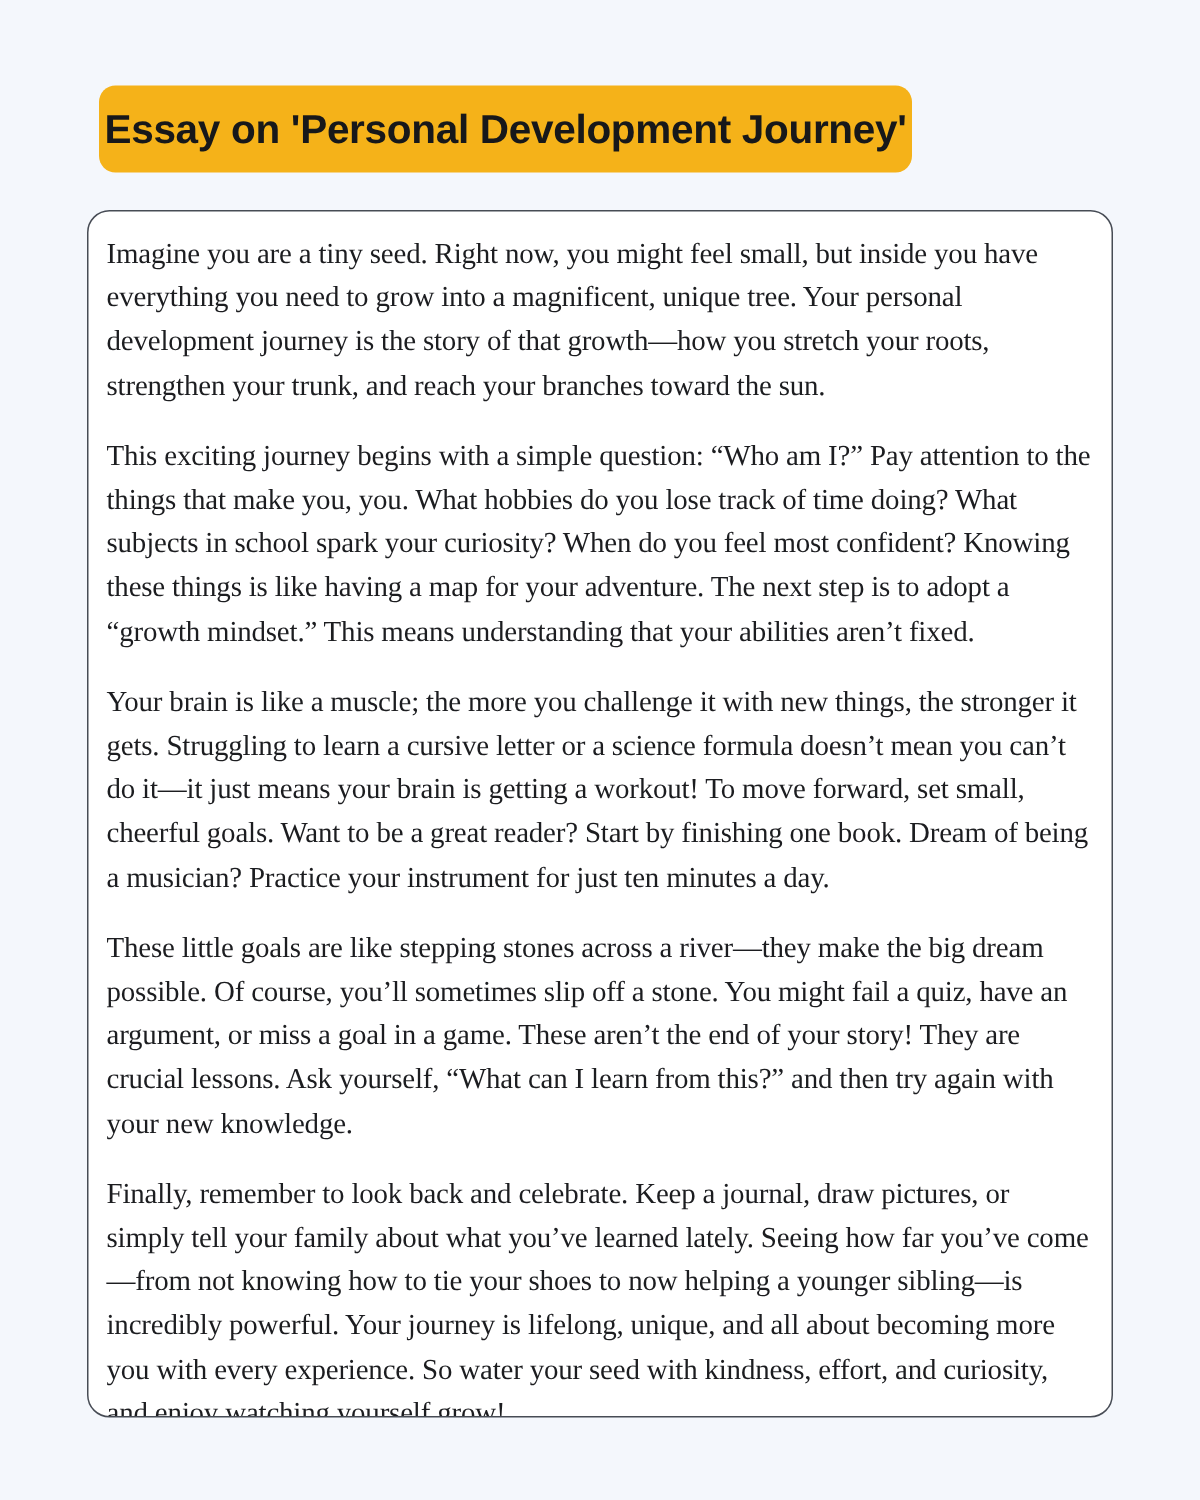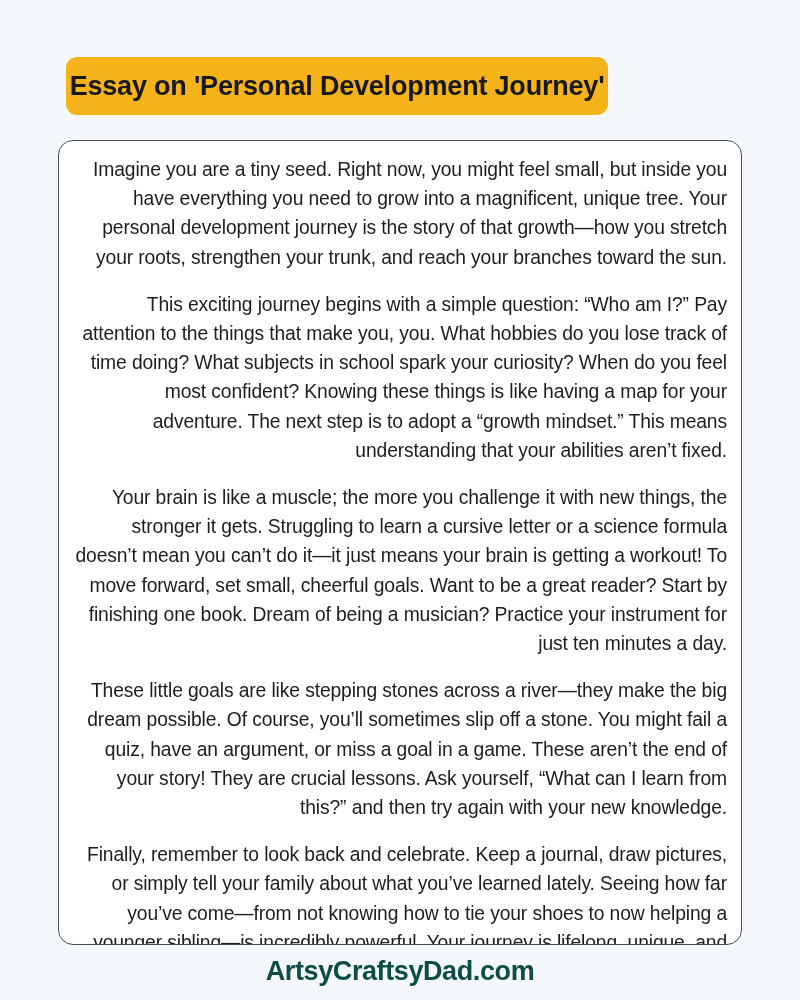--- a/index.html
+++ b/index.html
@@ -65,21 +65,22 @@
   .essay-body {
     font-family: "Liberation Sans", sans-serif;
     font-size: 19.3px;
     line-height: 29.2px;
     color: #1c1d20;
     letter-spacing: -0.12px;
   }
 
   .essay-paragraph {
     margin: 0 0 18px 0;
-    text-align: right;
+    text-align: left;
+    font-family: Liberation Serif, serif;
   }
   .essay-paragraph:last-child {
     margin-bottom: 0;
   }
 
   
   .footer-brand {
     position: absolute;
     left: 0;
     top: 955px;
@@ -107,17 +108,14 @@
   <div class="essay-card">
     <div class="essay-body">
       <p class="essay-paragraph">Imagine you are a tiny seed. Right now, you might feel small, but inside you have everything you need to grow into a magnificent, unique tree. Your personal development journey is the story of that growth—how you stretch your roots, strengthen your trunk, and reach your branches toward the sun.</p>
       <p class="essay-paragraph">This exciting journey begins with a simple question: “Who am I?” Pay attention to the things that make you, you. What hobbies do you lose track of time doing? What subjects in school spark your curiosity? When do you feel most confident? Knowing these things is like having a map for your adventure. The next step is to adopt a “growth mindset.” This means understanding that your abilities aren’t fixed.</p>
       <p class="essay-paragraph">Your brain is like a muscle; the more you challenge it with new things, the stronger it gets. Struggling to learn a cursive letter or a science formula doesn’t mean you can’t do it—it just means your brain is getting a workout! To move forward, set small, cheerful goals. Want to be a great reader? Start by finishing one book. Dream of being a musician? Practice your instrument for just ten minutes a day.</p>
       <p class="essay-paragraph">These little goals are like stepping stones across a river—they make the big dream possible. Of course, you’ll sometimes slip off a stone. You might fail a quiz, have an argument, or miss a goal in a game. These aren’t the end of your story! They are crucial lessons. Ask yourself, “What can I learn from this?” and then try again with your new knowledge.</p>
       <p class="essay-paragraph">Finally, remember to look back and celebrate. Keep a journal, draw pictures, or simply tell your family about what you’ve learned lately. Seeing how far you’ve come—from not knowing how to tie your shoes to now helping a younger sibling—is incredibly powerful. Your journey is lifelong, unique, and all about becoming more you with every experience. So water your seed with kindness, effort, and curiosity, and enjoy watching yourself grow!</p>
     </div>
   </div>
 
-  <div class="footer-brand">
-    <span class="footer-brand-text">ArtsyCraftsyDad.com</span>
-  </div>
 
 </div>
 
 </body></html>

